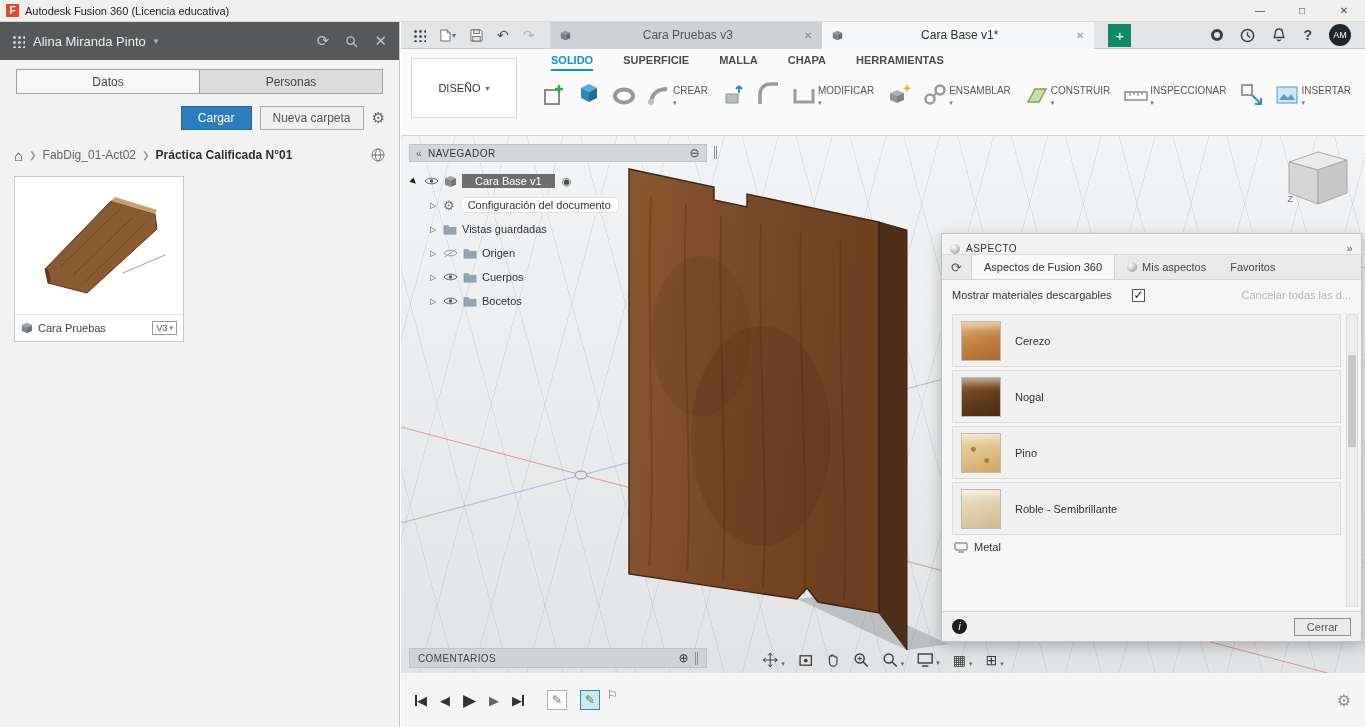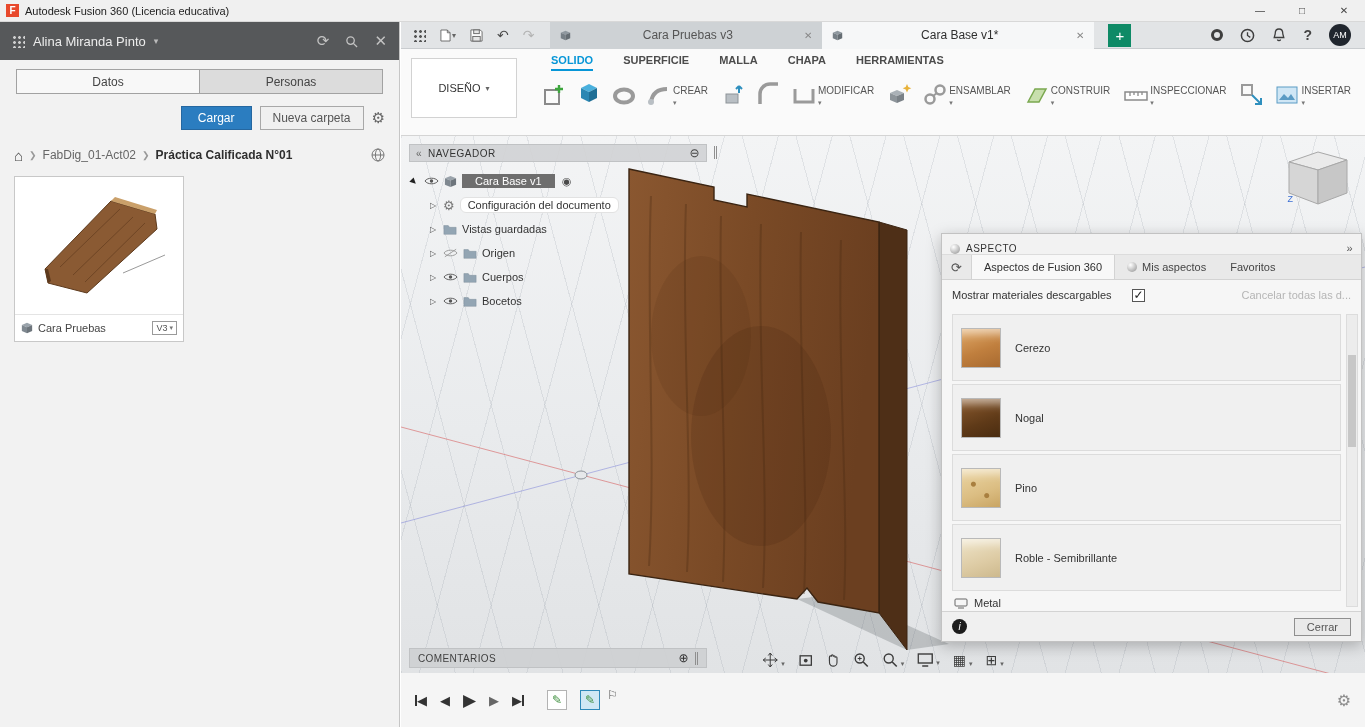--- a/index.html
+++ b/index.html
@@ -112,21 +112,21 @@
   .asp-head .sp{flex:1}
   .asp-tabs{height:26px;display:flex;background:#e9e9e9;border-top:1px solid #dcdcdc;border-bottom:1px solid #d3d3d3;font-size:11px;color:#444}
   .ref-cell{width:30px;display:flex;align-items:center;justify-content:center;border-right:1px solid #d3d3d3;font-size:13px;color:#555}
   .atab{display:flex;align-items:center;gap:5px;padding:0 12px}
   .atab.on{background:#f8f8f8;border-right:1px solid #d3d3d3;color:#2f2f2f}
   .asp-check{height:30px;display:flex;align-items:center;gap:20px;padding:0 10px;font-size:11px;color:#333}
   .cbox{width:13px;height:13px;border:1px solid #555;background:#fff;position:relative}
   .cbox:after{content:"✓";position:absolute;left:1px;top:-2px;font-size:12px;color:#222}
   .cancel-dl{margin-left:auto;color:#b5b5b5}
   .asp-list{position:absolute;left:0;right:0;top:78px;bottom:32px;padding:2px 20px 0 10px;overflow:hidden}
-  .mat{height:67px;margin-bottom:3px;background:#f0f0f0;border:1px solid #dcdcdc;display:flex;align-items:center;gap:14px;padding:0 8px;font-size:11px;color:#333}
+  .mat{height:53px;margin-bottom:3px;background:#f0f0f0;border:1px solid #dcdcdc;display:flex;align-items:center;gap:14px;padding:0 8px;font-size:11px;color:#333}
   .mthumb{width:40px;height:40px;border:1px solid #b9b9b9;box-shadow:inset 0 12px 8px -7px rgba(255,255,255,0.55)}
   .mt0{background:linear-gradient(160deg,#e0a968,#c07f3e 55%,#a86a30)}
   .mt1{background:linear-gradient(160deg,#8a5a2e,#5f3a18 60%,#4a2c10)}
   .mt2{background:radial-gradient(circle at 30% 40%,#a97f3f 2px,transparent 3px),radial-gradient(circle at 65% 70%,#a97f3f 2px,transparent 3px),linear-gradient(160deg,#ecd6a4,#dbbd82 60%,#c9a563)}
   .mt3{background:linear-gradient(160deg,#ddc093,#c8a167 60%,#b58c50)}
   .mt4{background:linear-gradient(160deg,#efe4c8,#ddcba4 60%,#cdb98d)}
   .metal-row{height:18px;display:flex;align-items:center;gap:6px;font-size:11px;color:#333;padding-left:2px}
   .asp-scroll{position:absolute;right:3px;top:80px;bottom:34px;width:12px;background:#ececec;border:1px solid #dcdcdc}
   .asp-thumb{position:absolute;left:1px;right:1px;top:40px;height:92px;background:#c7c7c7}
   .asp-foot{position:absolute;left:0;right:0;bottom:0;height:30px;border-top:1px solid #d3d3d3;background:#f0f0f0;display:flex;align-items:center;padding:0 10px}

